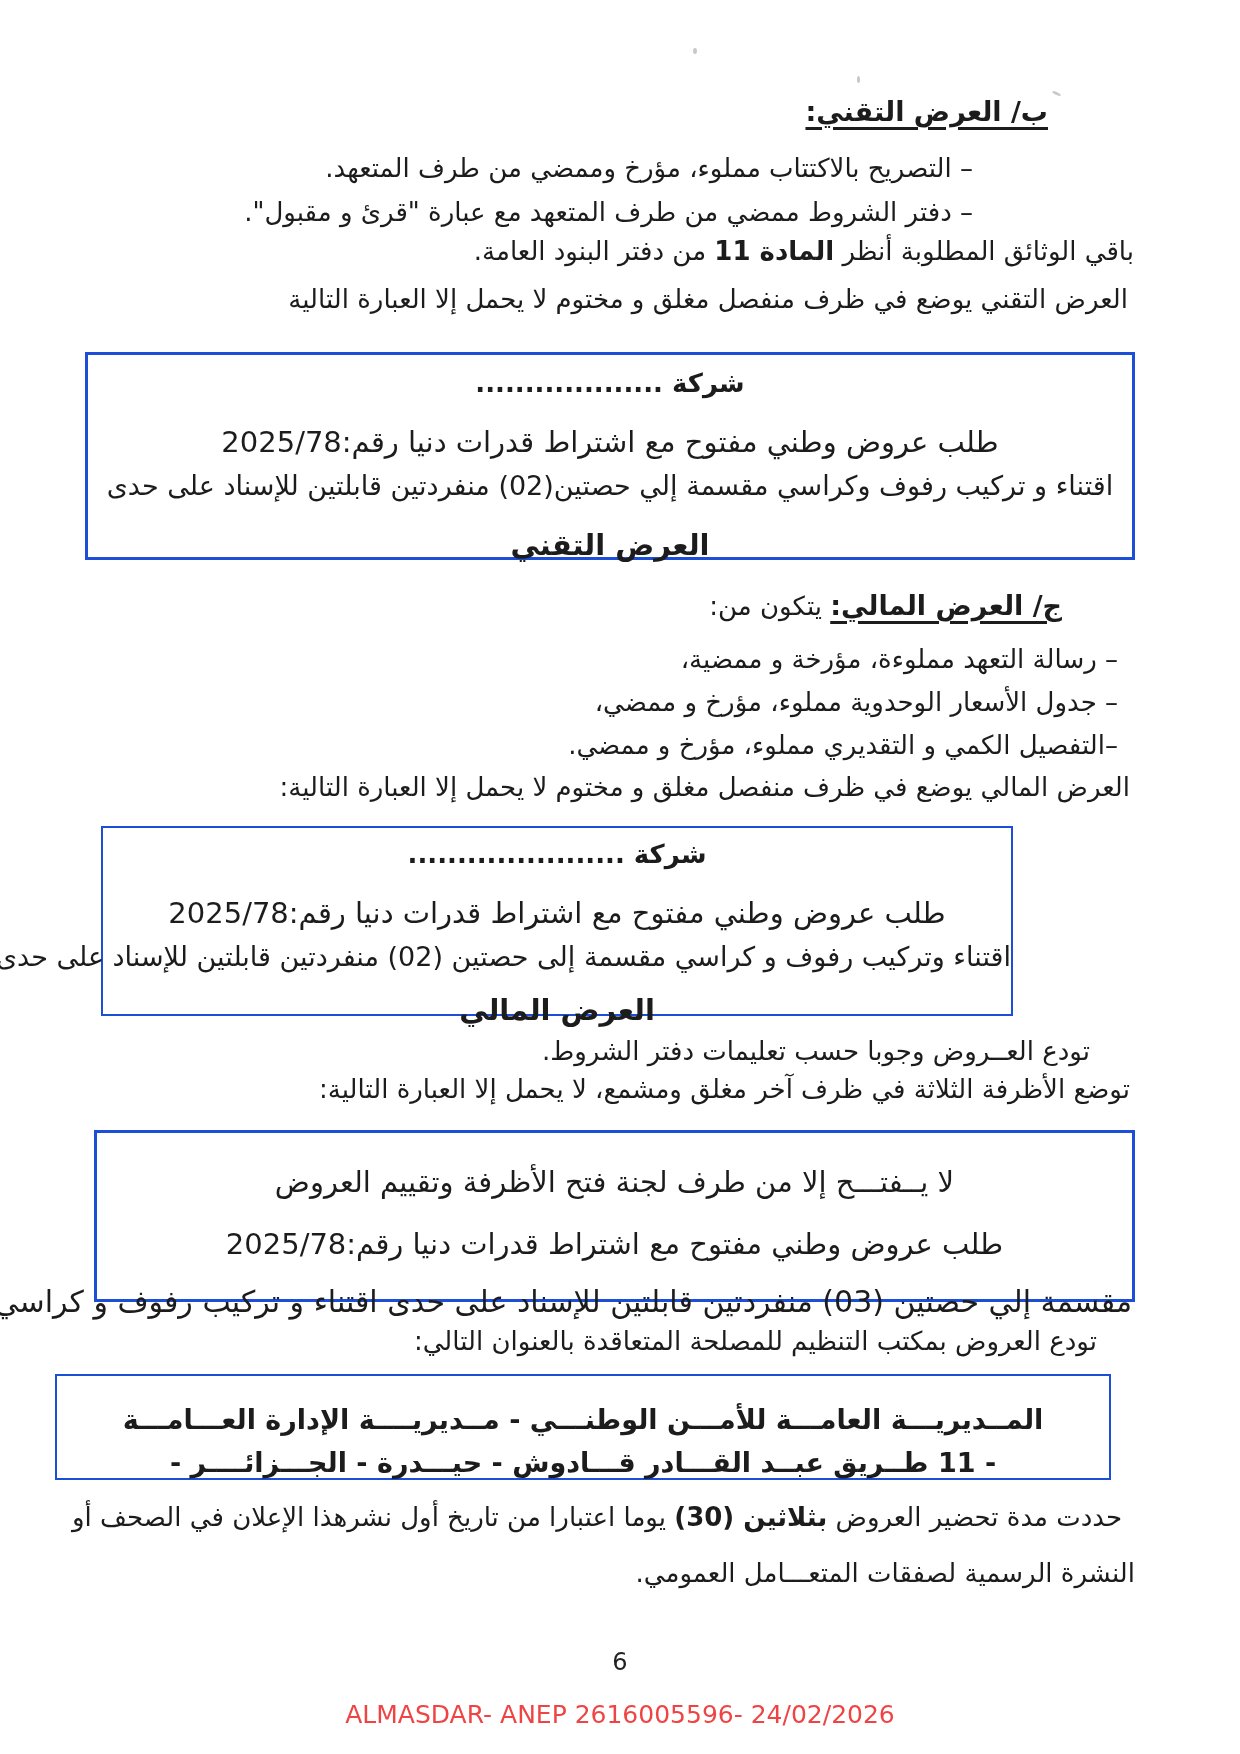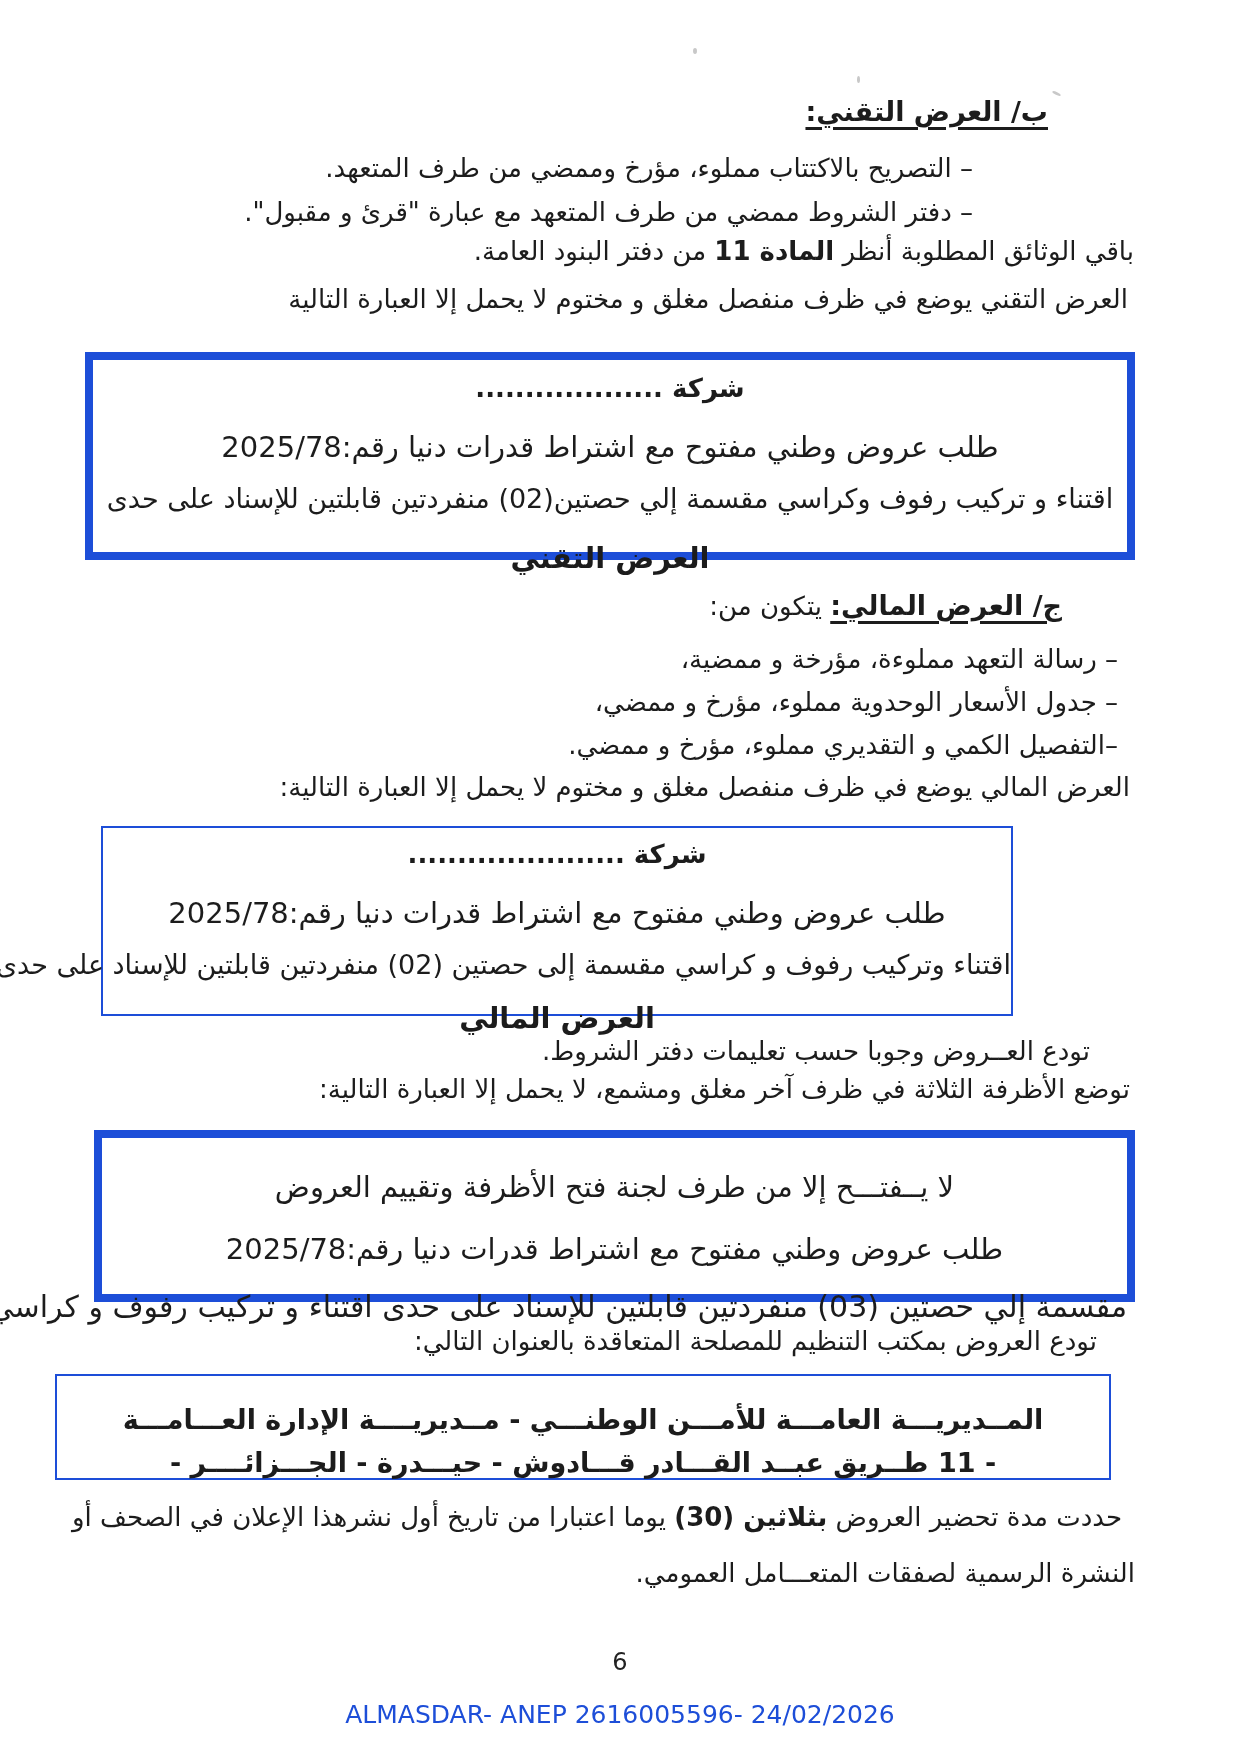--- a/index.html
+++ b/index.html
@@ -22,35 +22,35 @@
   }
   .heading-rest{
     font-size:26px;font-weight:normal;
     text-decoration:none;
   }
   .body-line{font-size:26px;white-space:nowrap;text-align:right;}
   .bullet-list{font-size:26px;text-align:right;}
   .bullet-list .bl{line-height:44px;white-space:nowrap;}
   .bullet-list-c .bl{line-height:43px;}
   .frame{
-    border:8px solid #1d4ed8;
+    border:3px solid #1d4ed8;
     background:#fff;
     text-align:center;
     box-sizing:border-box;
   }
   .frame.thin{border-width:2px;}
   .frame .company{font-size:26px;font-weight:600;line-height:40px;}
   .frame .title{font-size:29px;font-weight:normal;line-height:46px;white-space:nowrap;margin-top:16px;}
-  .frame .subject{font-size:27px;line-height:42px;white-space:nowrap;margin-top:8px;}
+  .frame .subject{font-size:27px;line-height:42px;white-space:nowrap;}
   .frame .label{font-size:29px;font-weight:bold;line-height:44px;}
   .addr-line{font-size:27px;font-weight:bold;line-height:43px;white-space:nowrap;}
   .inline-bold{font-weight:bold;}
   .footer-text{
     font-family:"DejaVu Sans",sans-serif;
-    font-size:25px;color:#1d4ed8;
+    font-size:25px;color:#ef4444;
     white-space:nowrap;
   }
   .pagenum{font-size:24px;color:#222;}
   .speck{position:absolute;background:#9a9a9a;border-radius:50%;opacity:.55;}
 </style>
 </head>
 <body>
 
 <div class="speck" style="left:693px;top:48px;width:4px;height:6px;"></div>
 <div class="speck" style="left:857px;top:76px;width:3px;height:7px;"></div>

